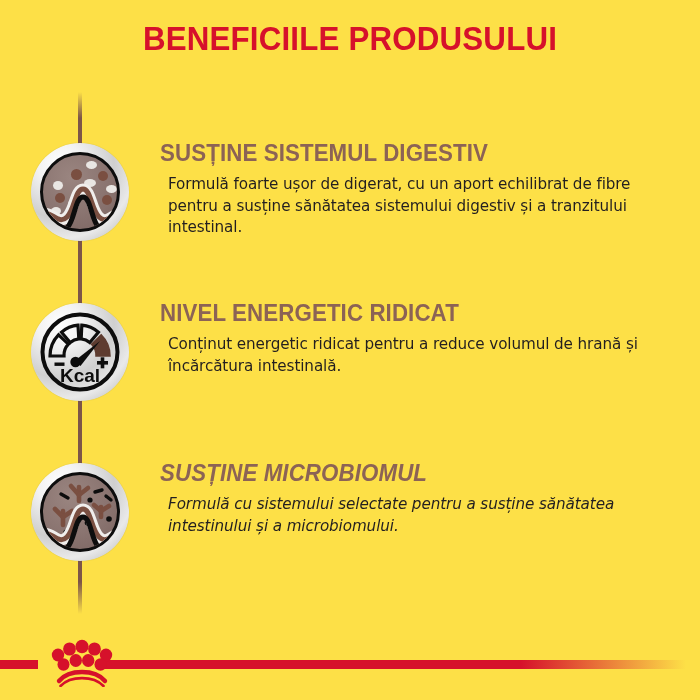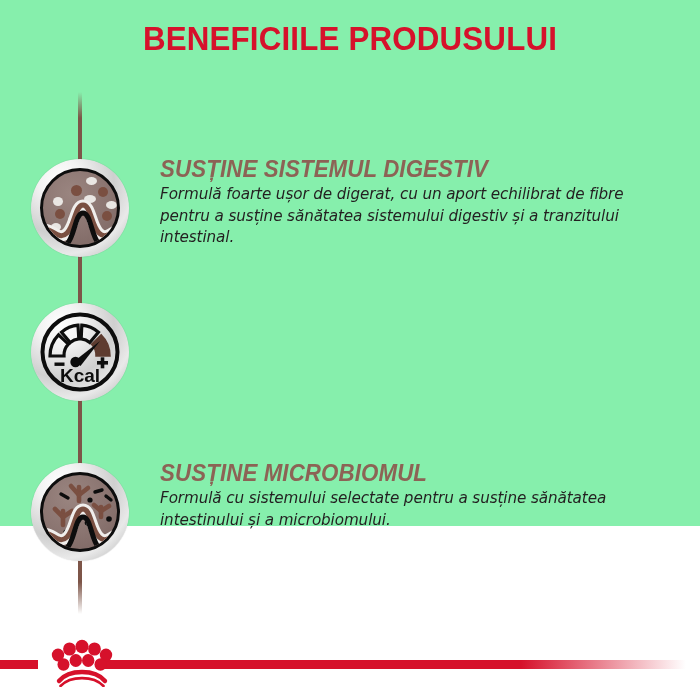--- a/index.html
+++ b/index.html
@@ -11,22 +11,22 @@
     height: 700px;
     background: #ffffff;
     font-family: "Liberation Sans", sans-serif;
     overflow: hidden;
     position: relative;
   }
 
   #page {
     position: relative;
     width: 700px;
-    height: 526px;
-    background: #86efac;
+    height: 700px;
+    background: #fde047;
   }
 
   
   #page-title {
     position: absolute;
     top: 18px;
     left: 0;
     width: 700px;
     text-align: center;
     color: #D6112B;
@@ -56,21 +56,21 @@
   }
 
   
   .benefit-row {
     position: absolute;
     left: 0;
     width: 700px;
     height: 120px;
     z-index: 2;
   }
-  #benefit-row-0 { top: 156px; font-style: italic; }
+  #benefit-row-0 { top: 140px; }
   #benefit-row-1 { top: 300px; }
   #benefit-row-2 { top: 460px; font-style: italic; }
 
   .benefit-icon {
     position: absolute;
     left: 31px;
     top: 3px;
     width: 98px;
     height: 98px;
   }
@@ -93,21 +93,21 @@
     transform: scaleX(0.97);
     transform-origin: left center;
     white-space: nowrap;
   }
 
   .benefit-body {
     color: #231F20;
     font-family: "DejaVu Sans", sans-serif;
     font-size: 15.2px;
     line-height: 21.5px;
-    margin: 0;
+    margin: 8px;
     width: 508px;
     letter-spacing: -0.1px;
   }
 
   
   .badge {
     position: relative;
     width: 98px;
     height: 98px;
     border-radius: 50%;
@@ -247,20 +247,24 @@
           <rect x="14.5" y="50.5" width="10" height="3.4" fill="#0d0d0d"></rect>
 
           <rect x="57" y="49" width="11" height="3.6" fill="#0d0d0d"></rect>
           <rect x="60.7" y="45.3" width="3.6" height="11" fill="#0d0d0d"></rect>
 
           <text x="40" y="70" text-anchor="middle" font-family="Liberation Sans, sans-serif" font-weight="bold" font-size="19" fill="#0d0d0d">Kcal</text>
         </svg>
       </div>
     </div>
 
+    <div class="benefit-text">
+      <p class="benefit-heading">NIVEL ENERGETIC RIDICAT</p>
+      <p class="benefit-body">Conținut energetic ridicat pentru a reduce volumul de hrană și încărcătura intestinală.</p>
+    </div>
   </div>
 
   <div class="benefit-row" id="benefit-row-2">
 
     <div class="benefit-icon">
       <div class="badge">
         <div class="badge-inner gut-inner">
           <svg class="squiggle-svg" viewBox="0 0 80 80">
 
             <g stroke="#7a4f41" stroke-width="4.6" fill="none" stroke-linecap="round">

